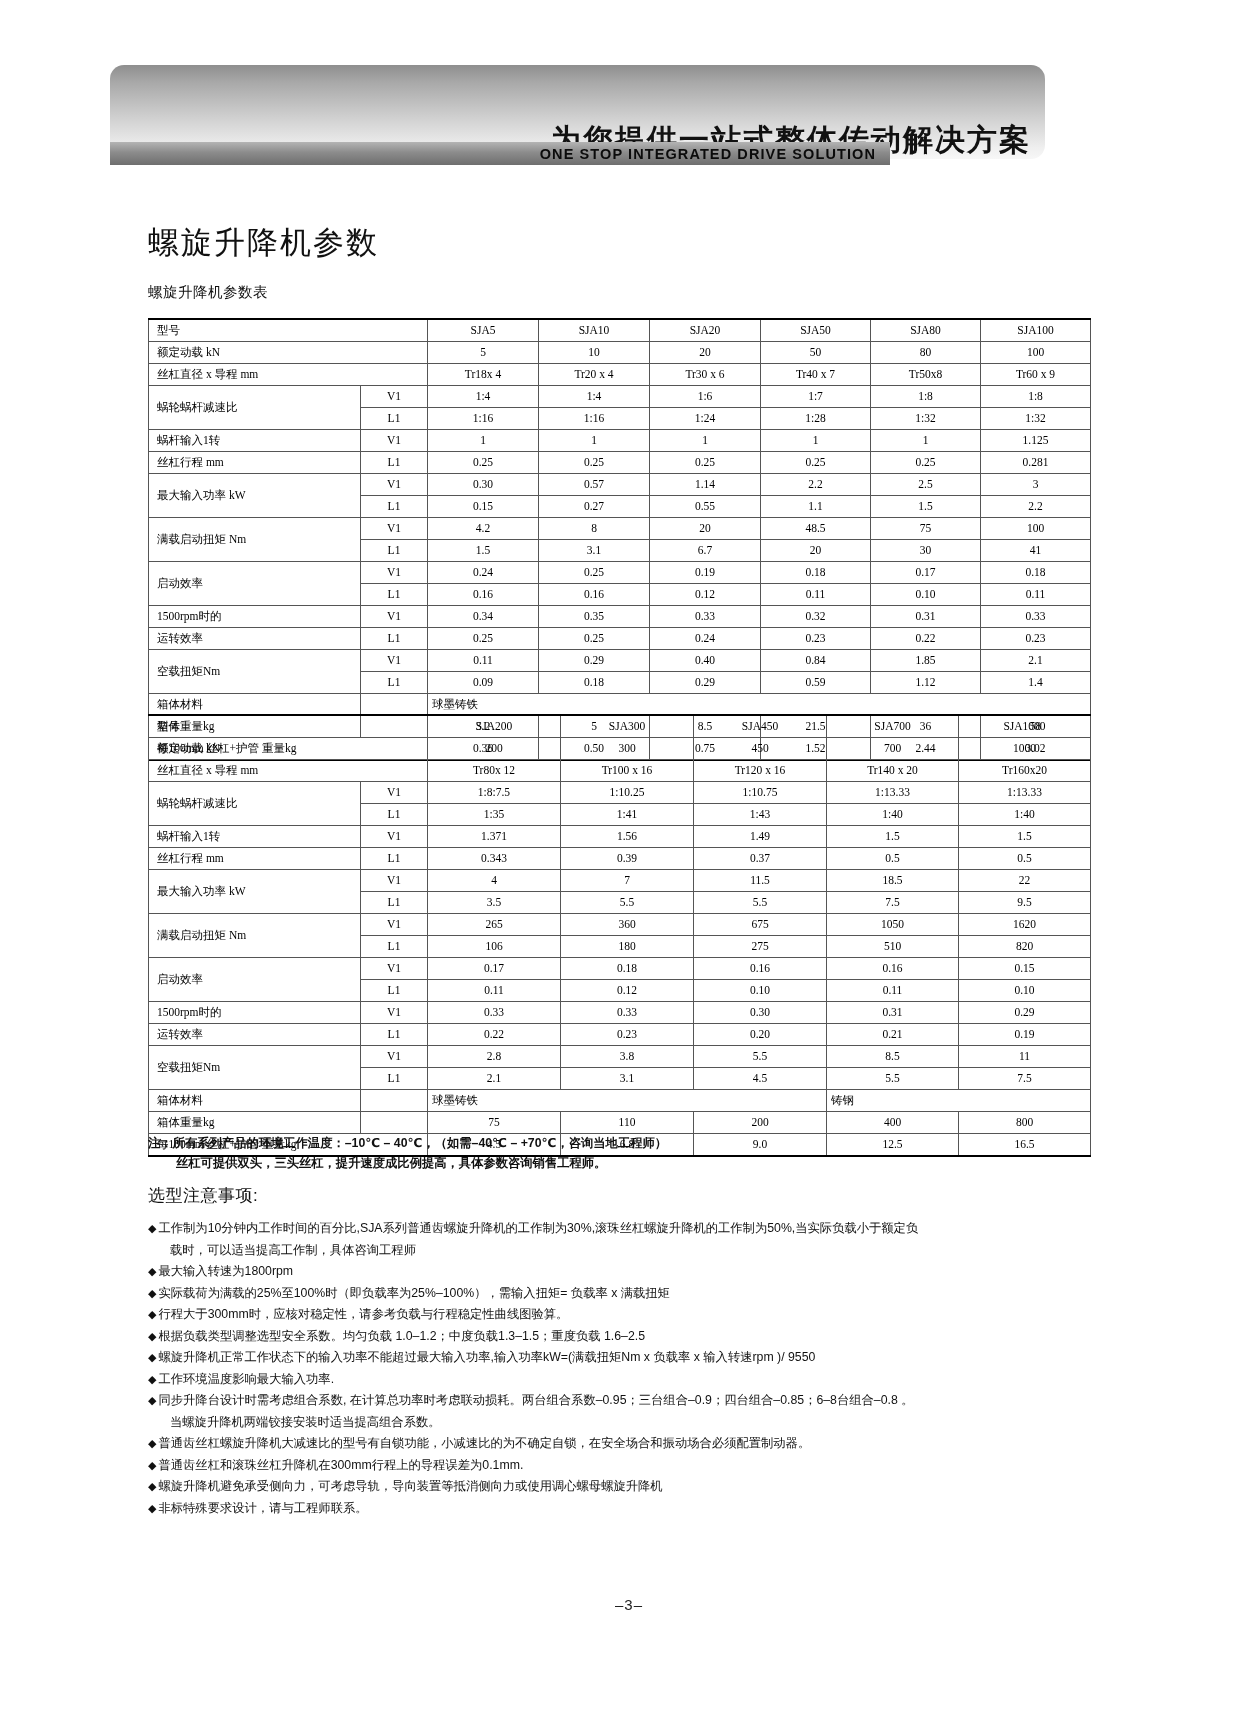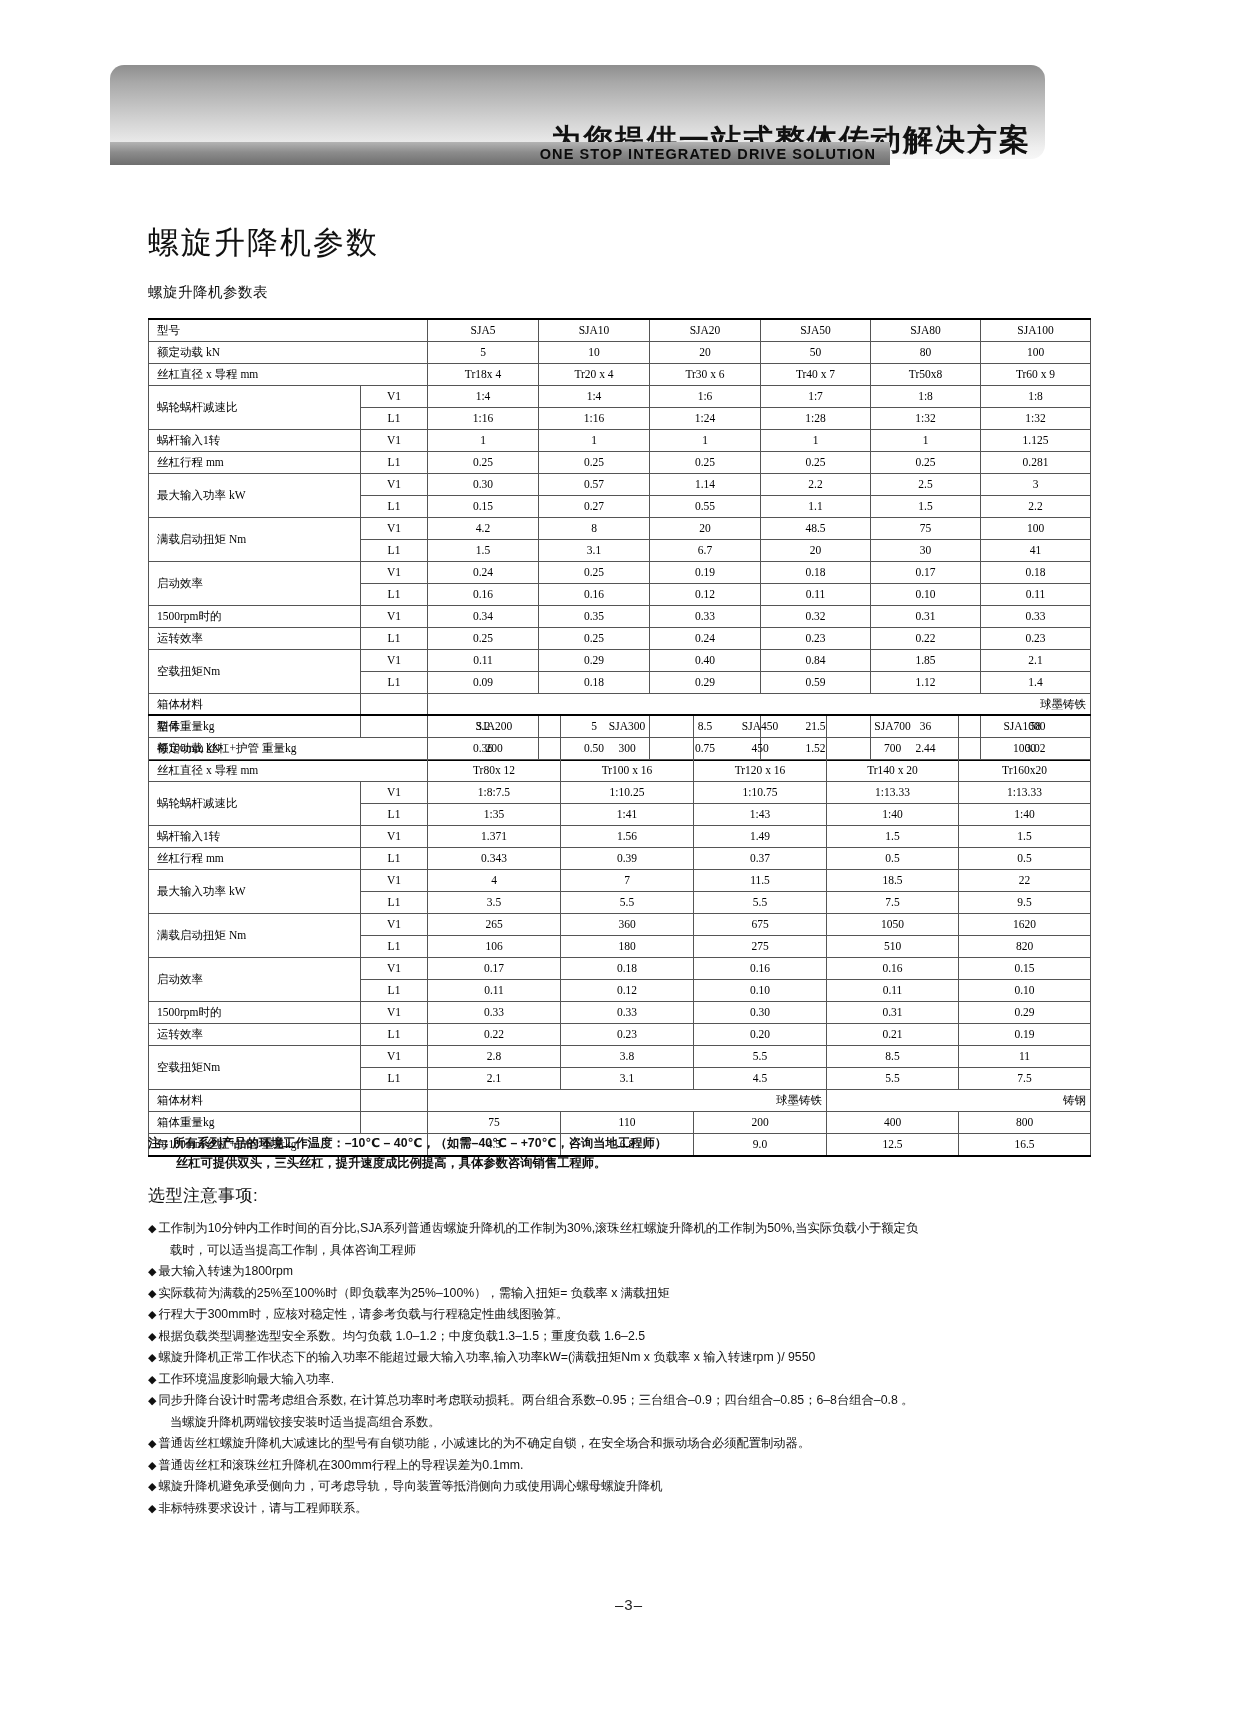--- a/index.html
+++ b/index.html
@@ -53,21 +53,21 @@
   }
   table.spec td {
     border:1px solid #555;
     padding:0 4px; height:21px; line-height:21px;
     text-align:center; vertical-align:middle; overflow:hidden; white-space:nowrap;
   }
   table.spec td.lbl { text-align:left; padding-left:8px; }
   table.spec tr.topline td { border-top:2px solid #000; }
   table.spec tr.botline td { border-bottom:2px solid #000; }
   table.spec td.sub { font-size:11.5px; }
-  table.spec td.mat { text-align:right; }
+  table.spec td.mat { text-align:left; }
 
   
   .notes { position:absolute; left:148px; font-size:12.3px; line-height:20px; color:#111; }
   .notes .ln { white-space:nowrap; }
   .notes .indent { padding-left:28px; }
 
   .h3 {
     position:absolute; left:148px;
     font-size:17px; color:#111; letter-spacing:.5px;
   }

